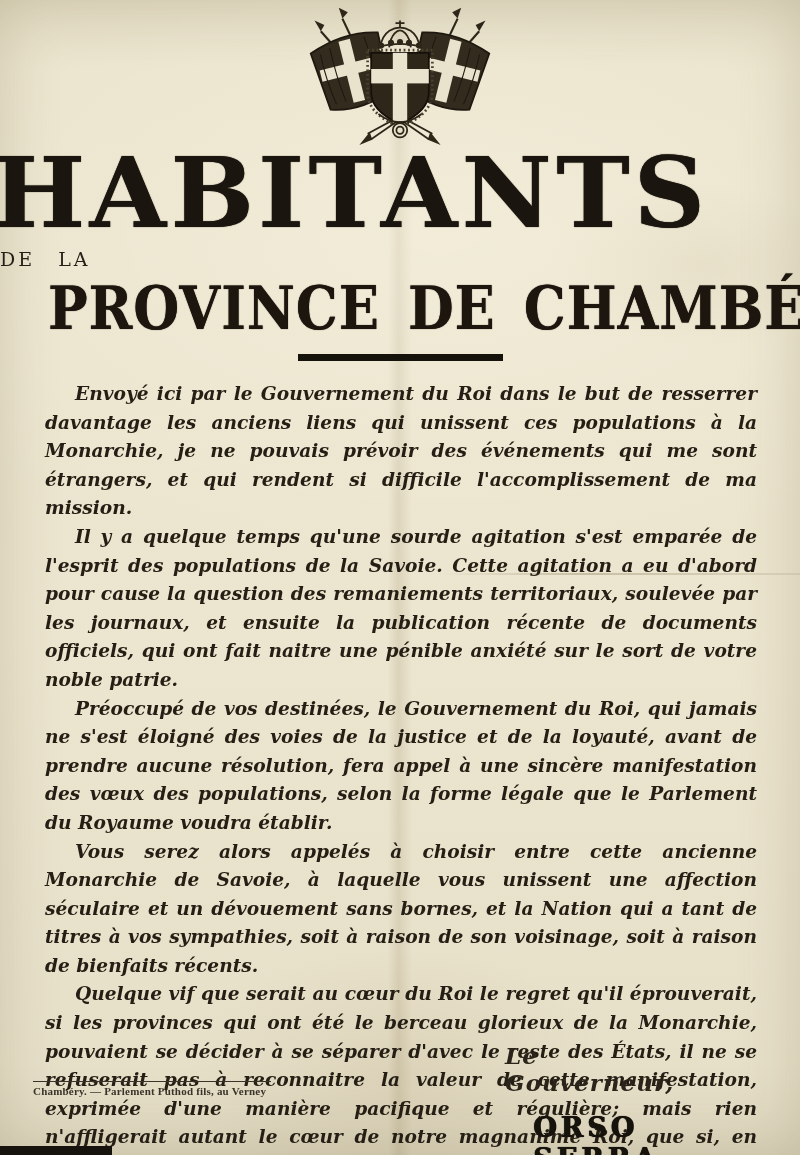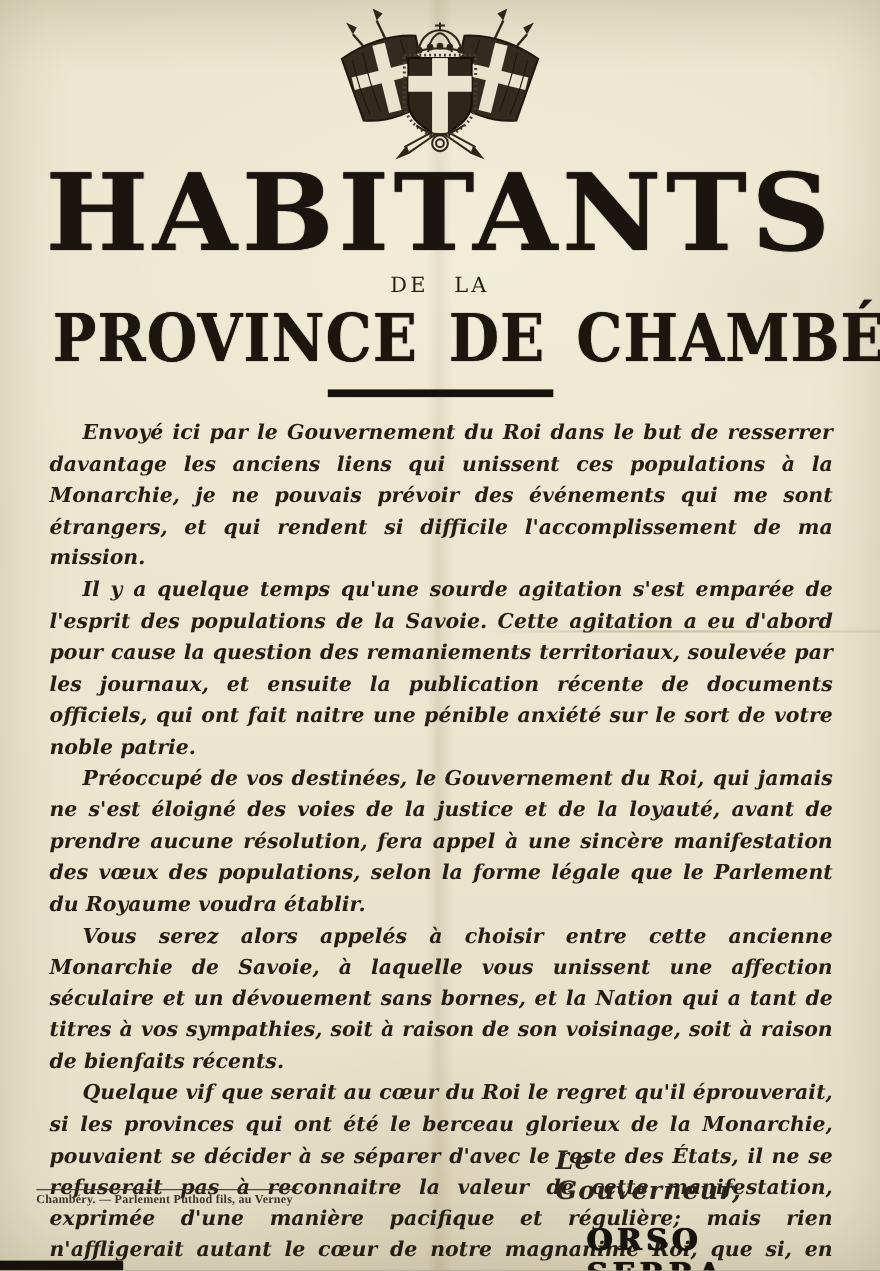--- a/index.html
+++ b/index.html
@@ -23,21 +23,21 @@
     background:linear-gradient(90deg, rgba(90,75,40,0), rgba(90,75,40,.25) 40%, rgba(90,75,40,.1));
   }
   .scan-edge{
     position:absolute;left:0;bottom:0;width:112px;height:9px;
     background:#16130e;
   }
   .emblem-wrap{
     position:absolute;top:4px;left:0;width:100%;
     display:flex;justify-content:center;
   }
-  .masthead{position:absolute;top:150px;left:0;width:100%;text-align:center;}
+  .masthead{position:absolute;top:150px;left:0;width:100%;}
   .title{
     font-size:97px;line-height:86px;font-weight:bold;
     letter-spacing:4px;color:#1a150e;
     transform:scale(1.02,1.0);
     text-shadow:0 0 1px #1a150e;
     white-space:nowrap;
   }
   .subtitle{
     margin-top:12px;
     font-size:19px;font-weight:normal;letter-spacing:3px;word-spacing:14px;

